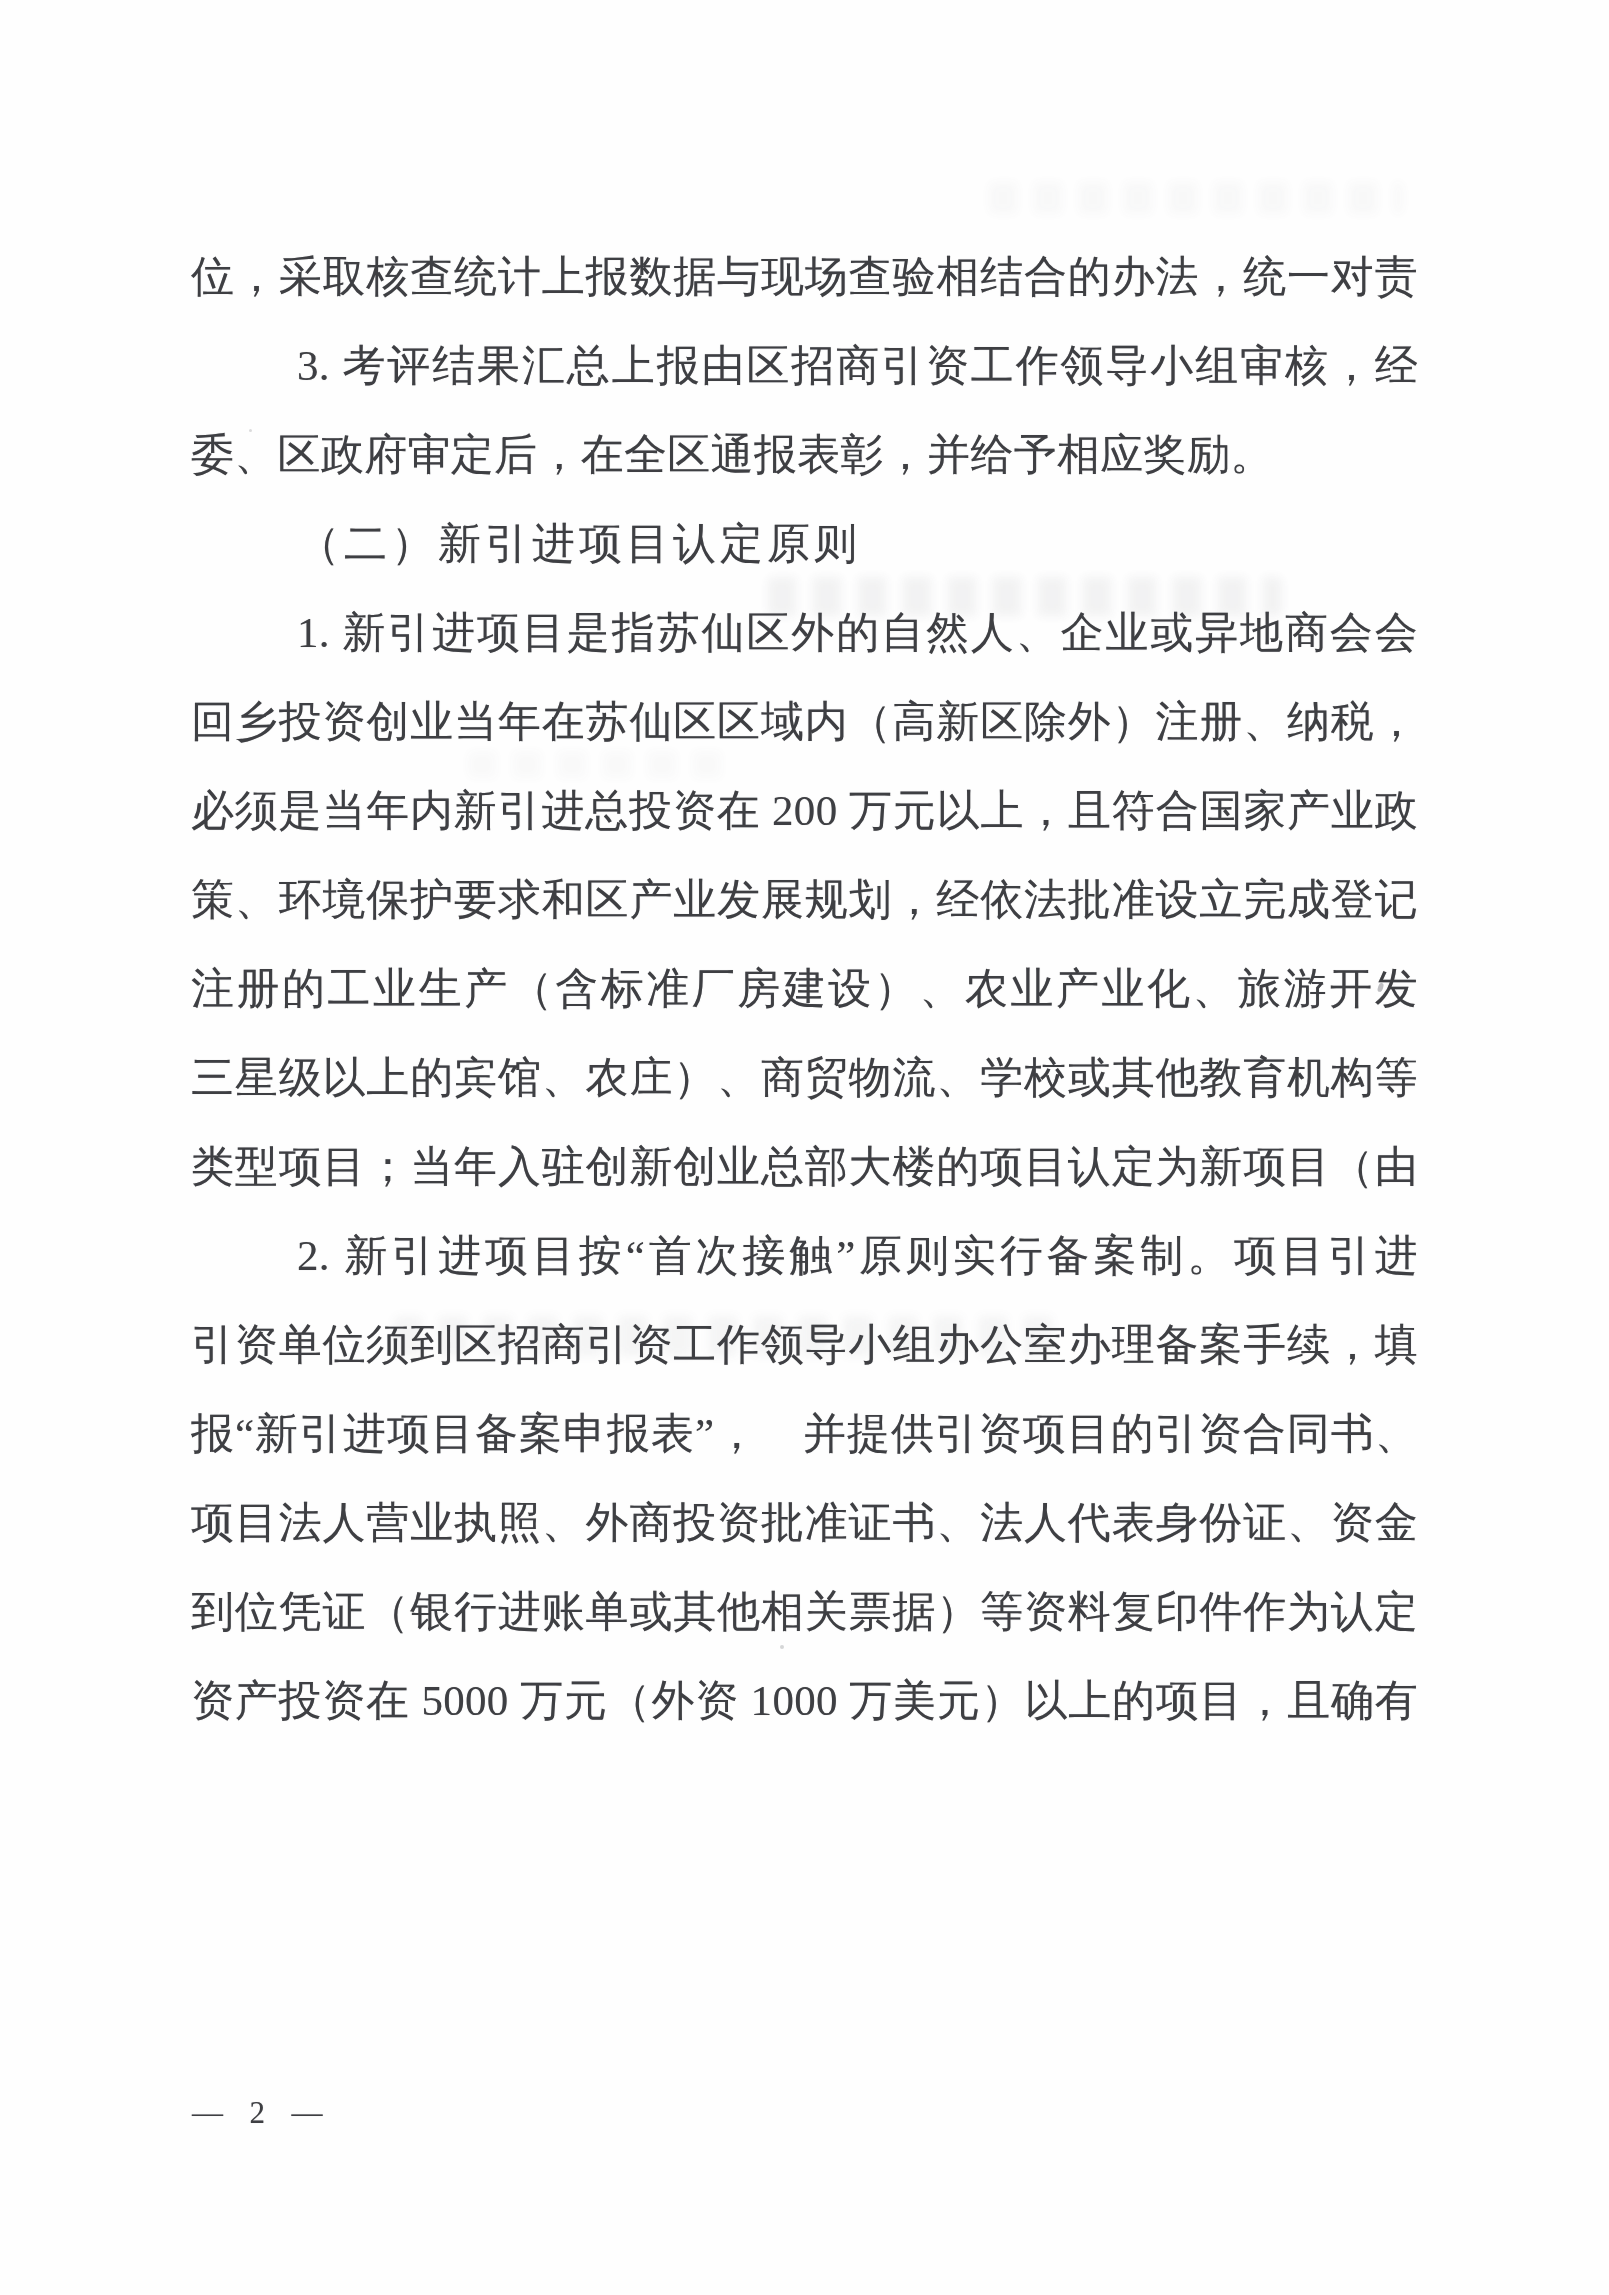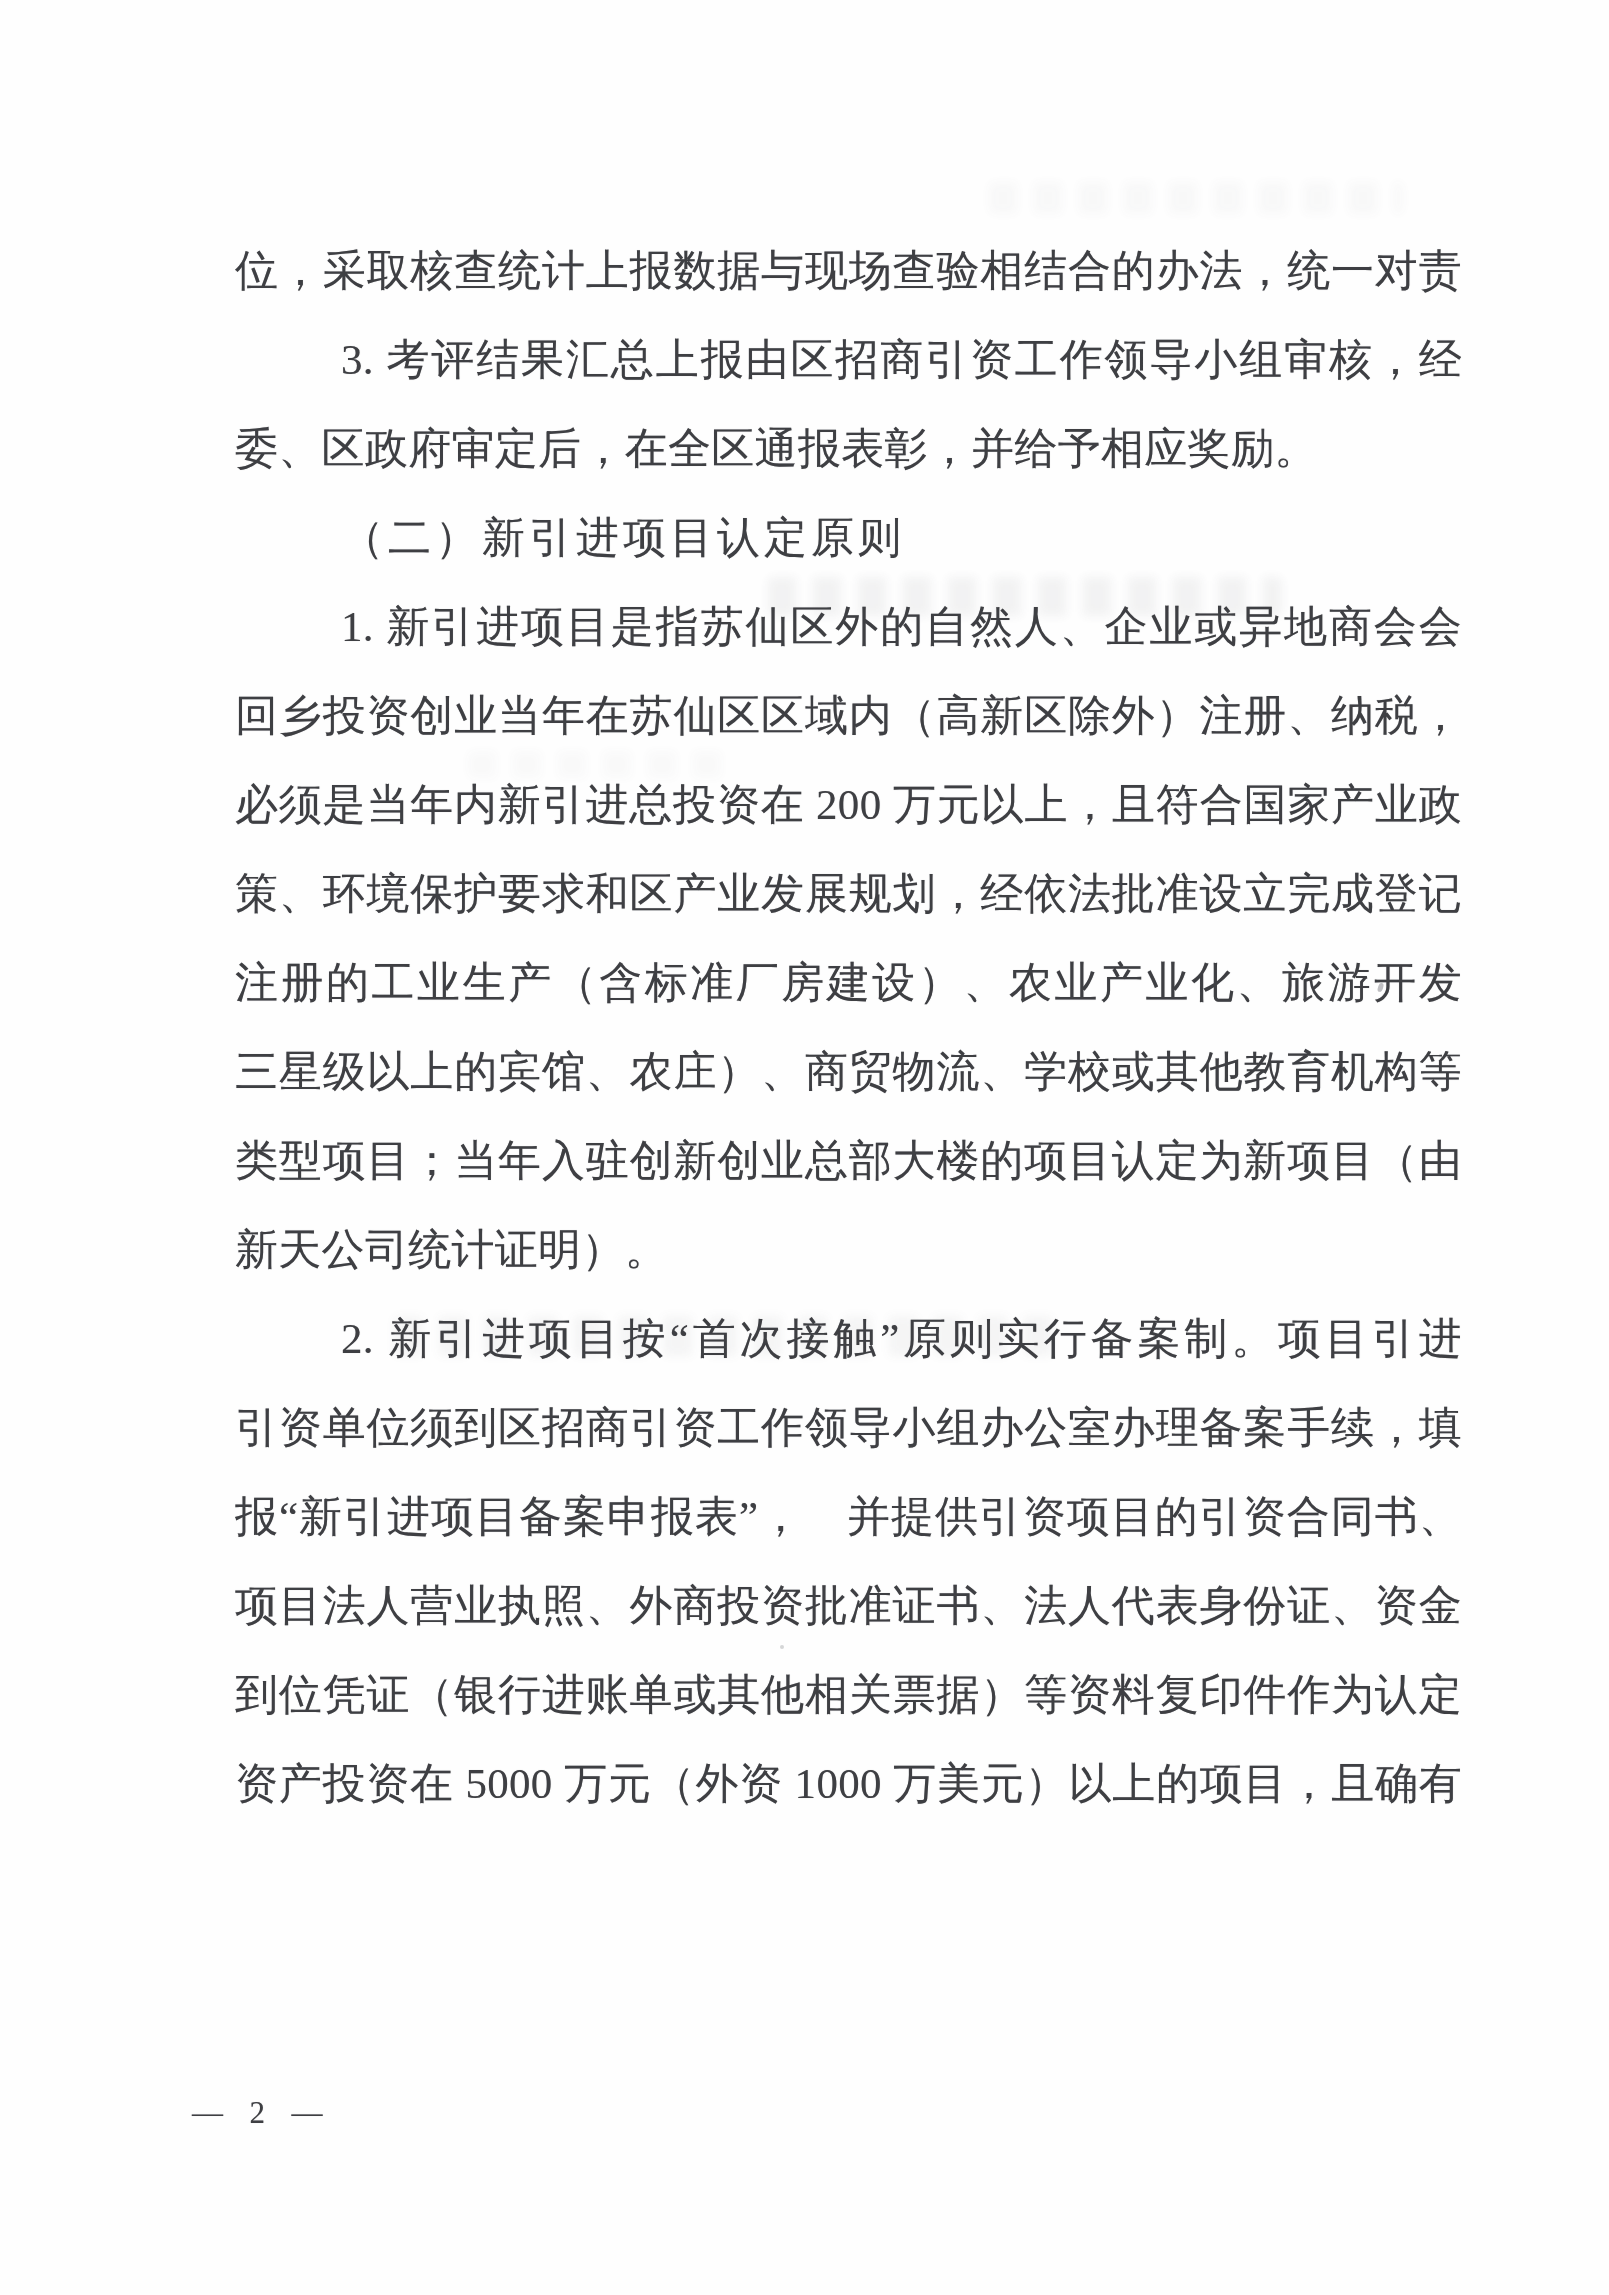--- a/index.html
+++ b/index.html
@@ -16,23 +16,22 @@
     color: #3e3f43;
   }
   .page {
     position: absolute;
     inset: 0;
     background: #fefefe;
   }
   .text-block {
     position: absolute;
     left: 191px;
-    top: 226px;
+    top: 232px;
     width: 1227px;
-    margin-left: 44px;
   }
   .line {
     font-size: 43px;
     line-height: 89px;
     height: 89px;
     overflow: hidden;
     letter-spacing: 0.3px;
     text-shadow: 0 0 0.7px rgba(62,63,67,0.45);
     white-space: normal;
   }
@@ -113,21 +112,20 @@
     <div class="line fill indent">3. 考评结果汇总上报由区招商引资工作领导小组审核，经区</div>
     <div class="line">委、区政府审定后，在全区通报表彰，并给予相应奖励。</div>
     <div class="line indent heading">（二）新引进项目认定原则</div>
     <div class="line fill indent">1. 新引进项目是指苏仙区外的自然人、企业或异地商会会员</div>
     <div class="line fill">回乡投资创业当年在苏仙区区域内（高新区除外）注册、纳税，</div>
     <div class="line fill">必须是当年内新引进总投资在 200 万元以上，且符合国家产业政</div>
     <div class="line fill">策、环境保护要求和区产业发展规划，经依法批准设立完成登记</div>
     <div class="line fill">注册的工业生产（含标准厂房建设）、农业产业化、旅游开发（含</div>
     <div class="line fill">三星级以上的宾馆、农庄）、商贸物流、学校或其他教育机构等</div>
     <div class="line fill">类型项目；当年入驻创新创业总部大楼的项目认定为新项目（由</div>
-    <div class="line">新天公司统计证明）。</div>
     <div class="line fill indent">2. 新引进项目按“首次接触”原则实行备案制。项目引进后，</div>
     <div class="line fill">引资单位须到区招商引资工作领导小组办公室办理备案手续，填</div>
     <div class="line fill">报“新引进项目备案申报表”，　并提供引资项目的引资合同书、</div>
     <div class="line fill">项目法人营业执照、外商投资批准证书、法人代表身份证、资金</div>
     <div class="line fill">到位凭证（银行进账单或其他相关票据）等资料复印件作为认定</div>
     <div class="line fill">资产投资在 5000 万元（外资 1000 万美元）以上的项目，且确有</div>
   </div>
 
   <div class="page-number">— 2 —</div>
 

